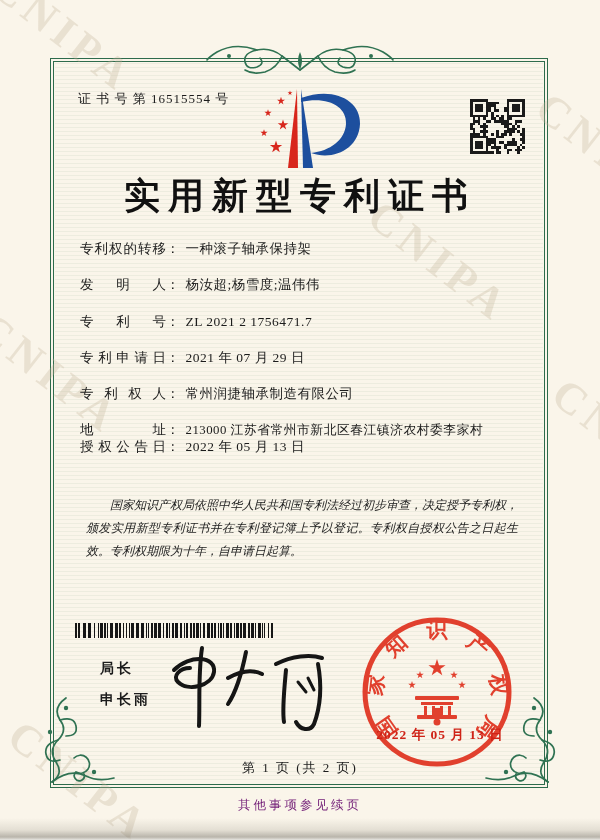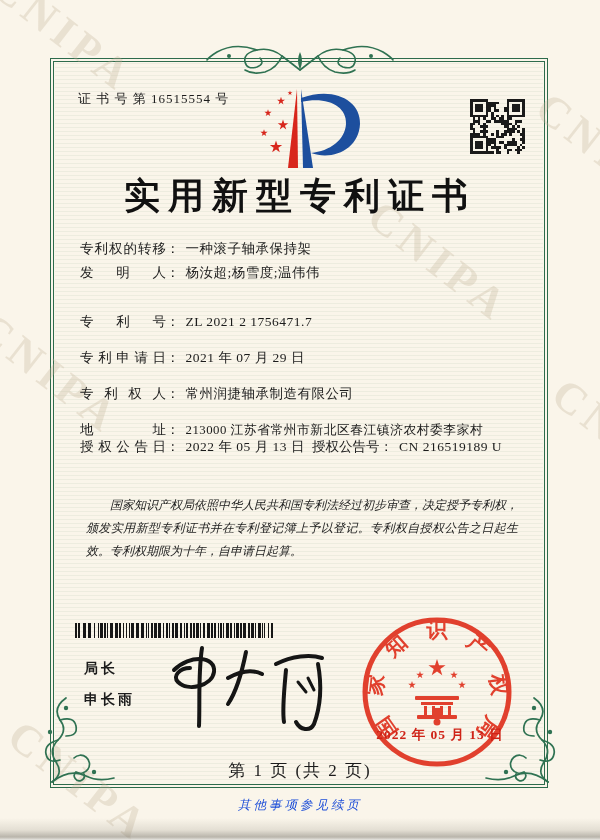--- a/index.html
+++ b/index.html
@@ -39,28 +39,28 @@
          font-size:36px;font-weight:bold;letter-spacing:8px;color:#111;}
   .frow{left:80px;width:450px;font-size:13.5px;white-space:nowrap;}
   .flabel{display:inline-block;width:86px;text-align:justify;text-align-last:justify;vertical-align:bottom;}
   .fcolon{display:inline-block;margin-right:6px;}
   .fvalue{letter-spacing:0.5px;}
   .fpair2{position:absolute;left:232px;top:0;}
   .bodytext{left:78px;top:486px;width:448px;font-size:12px;line-height:1.92;
             text-align:justify;color:#222;font-style:italic;}
   .bodytext p{margin:8px;text-indent:2em;}
   .barcode{left:75px;top:623px;width:200px;height:15px;fill:#161616;}
-  .signer{left:84px;font-size:14px;font-weight:bold;letter-spacing:3px;}
+  .signer{left:100px;font-size:14px;font-weight:bold;letter-spacing:3px;}
   .signature{left:150px;top:630px;}
   .seal{left:357px;top:612px;z-index:3;opacity:0.93;}
   .sealdate{left:360px;top:726px;width:160px;text-align:center;font-size:13.5px;
             font-weight:bold;color:#cf2317;letter-spacing:1px;z-index:4;}
-  .pageinfo{left:0;top:759px;width:600px;text-align:center;font-size:17px;letter-spacing:2px;}
+  .pageinfo{left:0;top:759px;width:600px;text-align:center;font-size:13px;letter-spacing:2px;}
   .contnote{left:0;top:797px;width:600px;text-align:center;font-size:12.5px;
-            letter-spacing:3px;font-style:italic;color:#1d4ed8;}
+            letter-spacing:3px;color:#701a75;}
   .qr{left:470px;top:99px;width:55px;height:55px;}
   .logo{left:235px;top:86px;}
   .scan-edge{position:absolute;left:0;right:0;bottom:0;height:22px;z-index:6;
     background:linear-gradient(180deg,rgba(0,0,0,0) 0%,rgba(125,120,108,0.18) 55%,
                rgba(95,92,84,0.42) 86%,rgba(230,229,224,0.95) 100%);}
 </style>
 </head>
 <body>
 
 <div class="wm" style="left:-20px;top:6px;">CNIPA</div>
@@ -370,40 +370,37 @@
       <rect x="36.67" y="52.38" width="2.62" height="2.62"></rect>
       <rect x="47.14" y="52.38" width="2.62" height="2.62"></rect>
     </svg>
 </div>
 
 <div class="abs title">实用新型专利证书</div>
 
 <div class="abs frow" style="top:240px;">
   <span class="flabel">专利权的转移</span><span class="fcolon">：</span><span class="fvalue">一种滚子轴承保持架</span>
 </div>
-<div class="abs frow" style="top:264px;">
+<div class="abs frow" style="top:276px;">
   <span class="flabel">发明人</span><span class="fcolon">：</span><span class="fvalue">杨汝超;杨雪度;温伟伟</span>
 </div>
 <div class="abs frow" style="top:313px;">
   <span class="flabel">专利号</span><span class="fcolon">：</span><span class="fvalue">ZL 2021 2 1756471.7</span>
 </div>
 <div class="abs frow" style="top:349px;">
   <span class="flabel">专利申请日</span><span class="fcolon">：</span><span class="fvalue">2021 年 07 月 29 日</span>
 </div>
 <div class="abs frow" style="top:385px;">
   <span class="flabel">专利权人</span><span class="fcolon">：</span><span class="fvalue">常州润捷轴承制造有限公司</span>
 </div>
 <div class="abs frow" style="top:421px;white-space:normal;">
   <span class="flabel">地址</span><span class="fcolon">：</span><span class="fvalue" style="font-size:12.8px;text-align:right;">213000 江苏省常州市新北区春江镇济农村委李家村</span>
 </div>
 <div class="abs frow" style="top:438px;">
   <span class="flabel">授权公告日</span><span class="fcolon">：</span><span class="fvalue">2022 年 05 月 13 日</span>
-  <span class="fpair2">
-    <span>授权公告号</span><span class="fcolon">：</span><span class="fvalue">CN 216519189 U</span>
-  </span>
 </div>
 
 <div class="abs bodytext">
   <p>国家知识产权局依照中华人民共和国专利法经过初步审查，决定授予专利权，颁发实用新型专利证书并在专利登记簿上予以登记。专利权自授权公告之日起生效。专利权期限为十年，自申请日起算。</p>
 </div>
 
 <div class="abs barcode">
   <svg width="200" height="15" viewBox="0 0 200 15">
       <rect x="0" y="0" width="2" height="15"></rect>
       <rect x="3" y="0" width="2" height="15"></rect>

